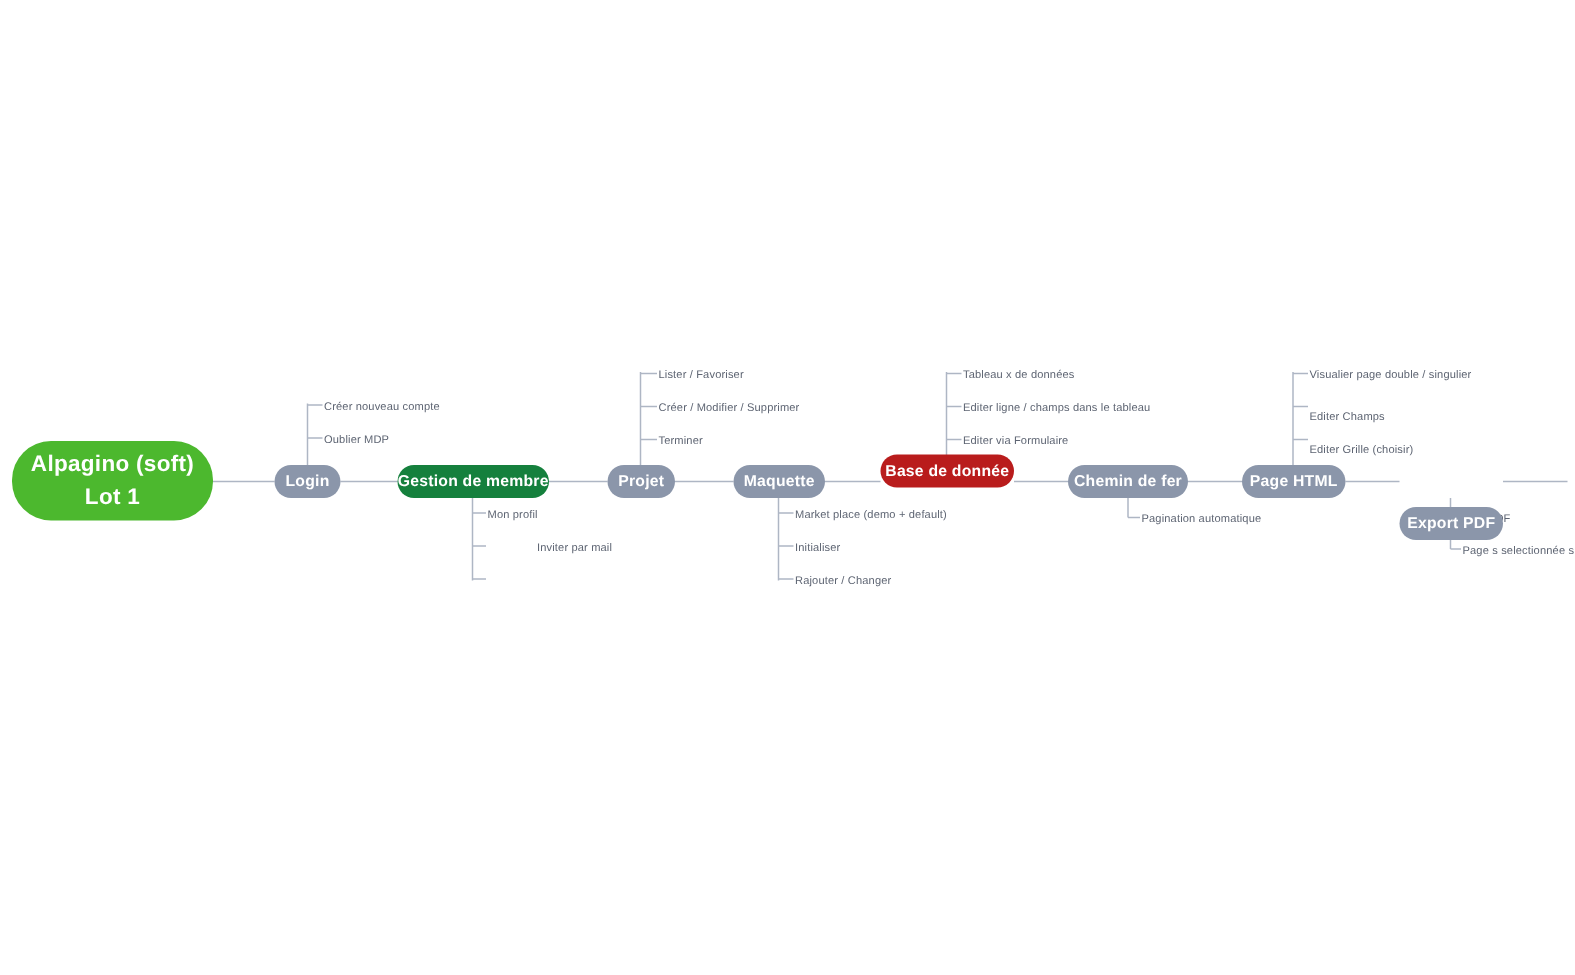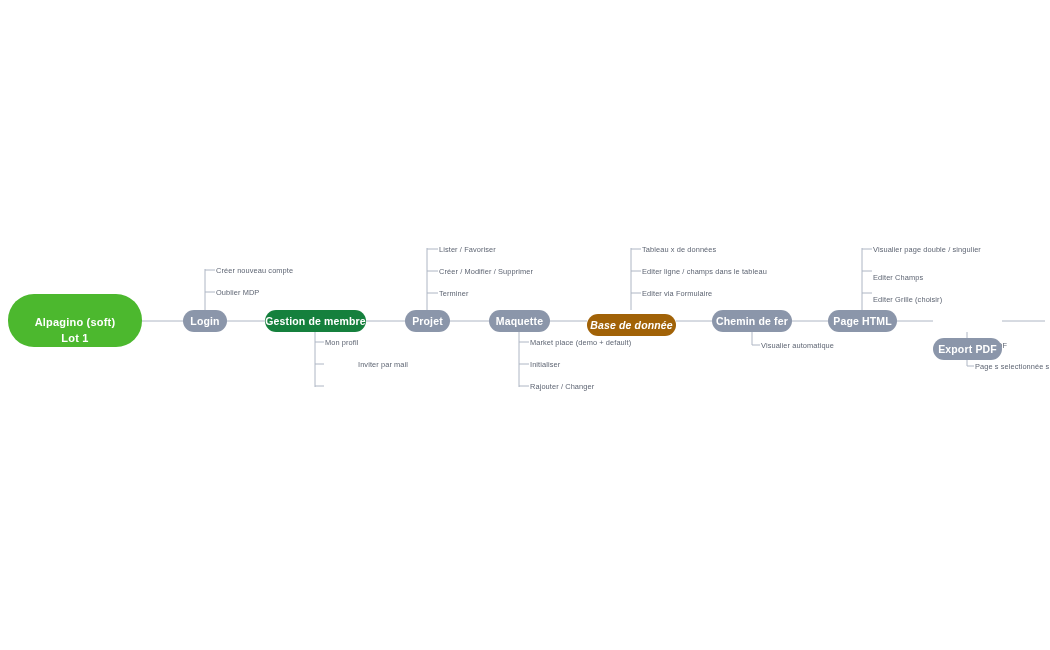--- a/index.html
+++ b/index.html
@@ -28,25 +28,25 @@
     pointer-events: none;
   }
 
   
   .root-node {
     position: absolute;
     box-sizing: border-box;
     display: flex;
     flex-direction: column;
     align-items: center;
-    justify-content: flex-end;
+    justify-content: center;
     border-radius: 26px;
     color: #ffffff;
     font-weight: bold;
-    font-size: 11px;
+    font-size: 15px;
     line-height: 1.45;
     text-align: center;
     letter-spacing: 0.2px;
     z-index: 5;
   }
 
   
   .pill {
     position: absolute;
     box-sizing: border-box;
@@ -136,21 +136,21 @@
   </div>
 
   <div class="pill" style="left:183px; top:310px; width:44px; background:#8b96aa;">Login</div>
 
   <div class="pill" style="left:265px; top:310px; width:101px; background:#15803d;">Gestion de membre</div>
 
   <div class="pill" style="left:405px; top:310px; width:45px; background:#8b96aa;">Projet</div>
 
   <div class="pill" style="left:489px; top:310px; width:61px; background:#8b96aa;">Maquette</div>
 
-  <div class="pill" style="left:587px; top:314px; width:89px; background:#a16207;font-style:italic;">Base de donnée</div>
+  <div class="pill" style="left:587px; top:303px; width:89px; background:#b91c1c;">Base de donnée</div>
 
   <div class="pill" style="left:712px; top:310px; width:80px; background:#8b96aa;">Chemin de fer</div>
 
   <div class="pill" style="left:828px; top:310px; width:69px; background:#8b96aa;">Page HTML</div>
 
   <div class="pill" style="left:933px; top:310px; width:69px; background:#8b96aa;margin-top:28px;">Export PDF</div>
 
   <div class="leaf" style="left:216px; top:265px;">Créer nouveau compte</div>
   <div class="leaf" style="left:216px; top:287px;">Oublier MDP</div>
 
@@ -162,21 +162,21 @@
   <div class="leaf" style="left:439px; top:288px;">Terminer</div>
 
   <div class="leaf" style="left:530px; top:337px;">Market place (demo + default)</div>
   <div class="leaf" style="left:530px; top:359px;">Initialiser</div>
   <div class="leaf" style="left:530px; top:381px;">Rajouter / Changer</div>
 
   <div class="leaf" style="left:642px; top:244px;">Tableau x de données</div>
   <div class="leaf" style="left:642px; top:266px;">Editer ligne / champs dans le tableau</div>
   <div class="leaf" style="left:642px; top:288px;">Editer via Formulaire</div>
 
-  <div class="leaf" style="left:761px; top:340px;">Visualier automatique</div>
+  <div class="leaf" style="left:761px; top:340px;">Pagination automatique</div>
 
   <div class="leaf" style="left:873px; top:244px;">Visualier page double / singulier</div>
   <div class="leaf" style="left:873px; top:266px;margin-top:28px;">Editer Grille (choisir)</div>
   <div class="leaf" style="left:873px; top:272px;">Editer Champs</div>
 
   <div class="leaf" style="left:975px; top:340px;">Tout CDF</div>
   <div class="leaf" style="left:975px; top:361px; white-space:nowrap;">Page s selectionnée s</div>
 
 </div>
 

